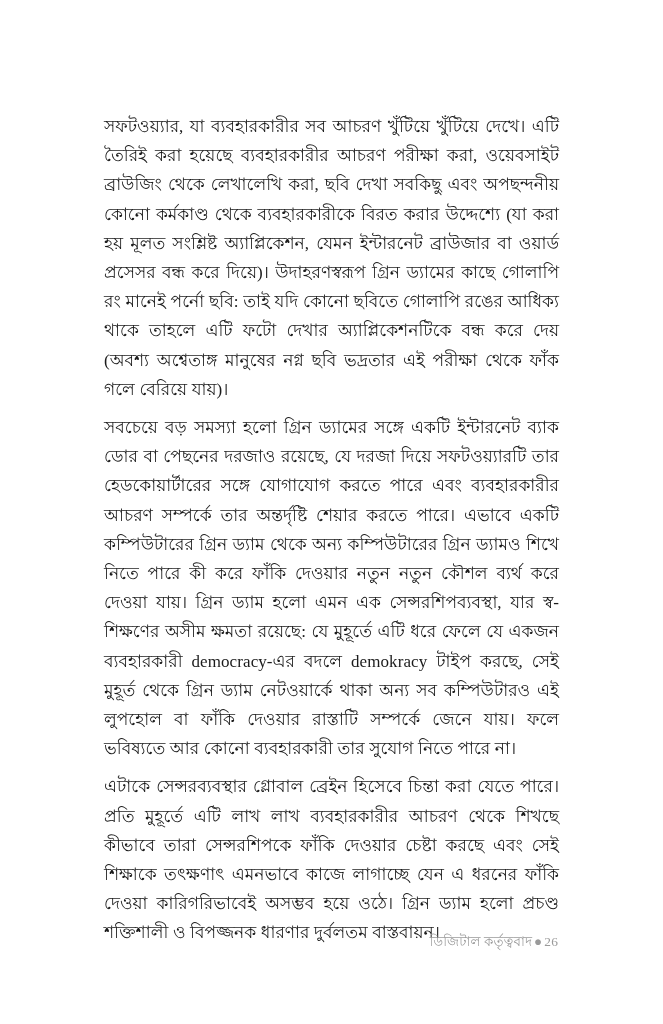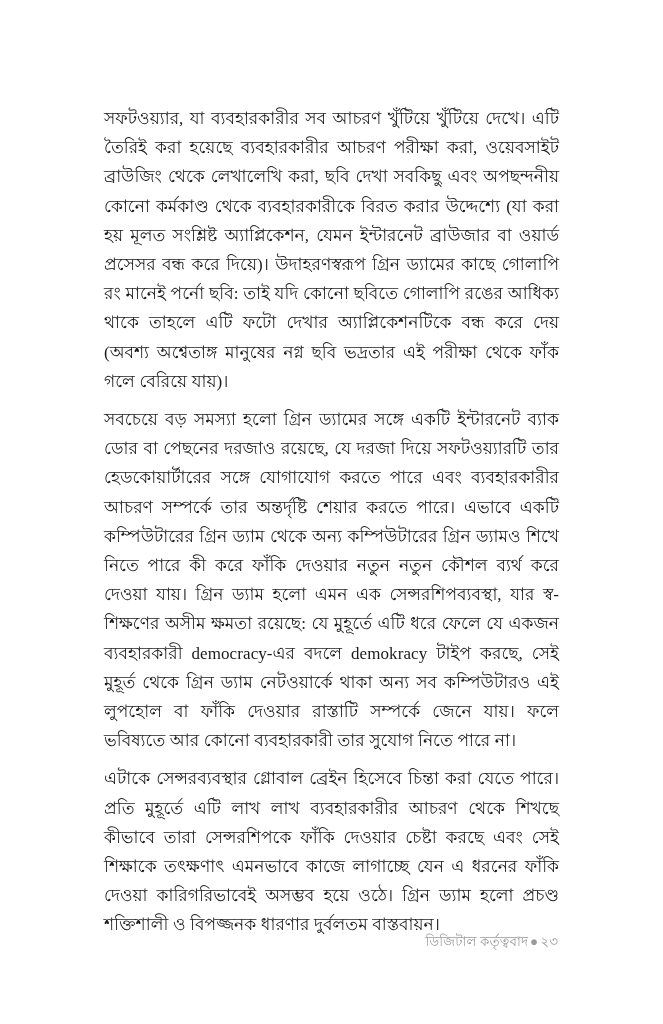--- a/index.html
+++ b/index.html
@@ -14,21 +14,21 @@
     width: 663px;
     height: 1024px;
     background: #ffffff;
     overflow: hidden;
     box-sizing: border-box;
   }
 
   .text-column {
     position: absolute;
     left: 104px;
-    top: 104px;
+    top: 112px;
     width: 455px;
   }
 
   .para {
     margin: 0 0 9px 0;
     font-family: "Liberation Serif", "DejaVu Serif", serif;
     font-size: 17.1px;
     line-height: 29.2px;
     color: #1b1b1b;
     text-align: justify;
@@ -77,15 +77,15 @@
   <div class="text-column">
 
     <p class="para">সফটওয়্যার, যা ব্যবহারকারীর সব আচরণ খুঁটিয়ে খুঁটিয়ে দেখে। এটি তৈরিই করা হয়েছে ব্যবহারকারীর আচরণ পরীক্ষা করা, ওয়েবসাইট ব্রাউজিং থেকে লেখালেখি করা, ছবি দেখা সবকিছু এবং অপছন্দনীয় কোনো কর্মকাণ্ড থেকে ব্যবহারকারীকে বিরত করার উদ্দেশ্যে (যা করা হয় মূলত সংশ্লিষ্ট অ্যাপ্লিকেশন, যেমন ইন্টারনেট ব্রাউজার বা ওয়ার্ড প্রসেসর বন্ধ করে দিয়ে)। উদাহরণস্বরূপ গ্রিন ড্যামের কাছে গোলাপি রং মানেই পর্নো ছবি: তাই যদি কোনো ছবিতে গোলাপি রঙের আধিক্য থাকে তাহলে এটি ফটো দেখার অ্যাপ্লিকেশনটিকে বন্ধ করে দেয় (অবশ্য অশ্বেতাঙ্গ মানুষের নগ্ন ছবি ভদ্রতার এই পরীক্ষা থেকে ফাঁক গলে বেরিয়ে যায়)।</p>
 
     <p class="para"><span>সবচেয়ে বড় সমস্যা হলো গ্রিন ড্যামের সঙ্গে একটি ইন্টারনেট ব্যাক ডোর বা পেছনের দরজাও রয়েছে, যে দরজা দিয়ে সফটওয়্যারটি তার হেডকোয়ার্টারের সঙ্গে যোগাযোগ করতে পারে এবং ব্যবহারকারীর আচরণ সম্পর্কে তার অন্তর্দৃষ্টি শেয়ার করতে পারে। এভাবে একটি কম্পিউটারের গ্রিন ড্যাম থেকে অন্য কম্পিউটারের গ্রিন ড্যামও শিখে নিতে পারে কী করে ফাঁকি দেওয়ার নতুন নতুন কৌশল ব্যর্থ করে দেওয়া যায়। গ্রিন ড্যাম হলো এমন এক সেন্সরশিপব্যবস্থা, যার স্ব-শিক্ষণের অসীম ক্ষমতা রয়েছে: যে মুহূর্তে এটি ধরে ফেলে যে একজন ব্যবহারকারী </span><span class="latin">democracy</span><span>-এর বদলে </span><span class="latin">demokracy</span><span> টাইপ করছে, সেই মুহূর্ত থেকে গ্রিন ড্যাম নেটওয়ার্কে থাকা অন্য সব কম্পিউটারও এই লুপহোল বা ফাঁকি দেওয়ার রাস্তাটি সম্পর্কে জেনে যায়। ফলে ভবিষ্যতে আর কোনো ব্যবহারকারী তার সুযোগ নিতে পারে না।</span></p>
 
     <p class="para">এটাকে সেন্সরব্যবস্থার গ্লোবাল ব্রেইন হিসেবে চিন্তা করা যেতে পারে। প্রতি মুহূর্তে এটি লাখ লাখ ব্যবহারকারীর আচরণ থেকে শিখছে কীভাবে তারা সেন্সরশিপকে ফাঁকি দেওয়ার চেষ্টা করছে এবং সেই শিক্ষাকে তৎক্ষণাৎ এমনভাবে কাজে লাগাচ্ছে যেন এ ধরনের ফাঁকি দেওয়া কারিগরিভাবেই অসম্ভব হয়ে ওঠে। গ্রিন ড্যাম হলো প্রচণ্ড শক্তিশালী ও বিপজ্জনক ধারণার দুর্বলতম বাস্তবায়ন।</p>
 
   </div>
 
-  <div class="footer"><span>ডিজিটাল কর্তৃত্ববাদ</span><span class="sep">●</span><span>২৩</span></div>
+  <div class="footer"><span>ডিজিটাল কর্তৃত্ববাদ</span><span class="sep">●</span><span>26</span></div>
 
 </div>
 
 </body></html>

